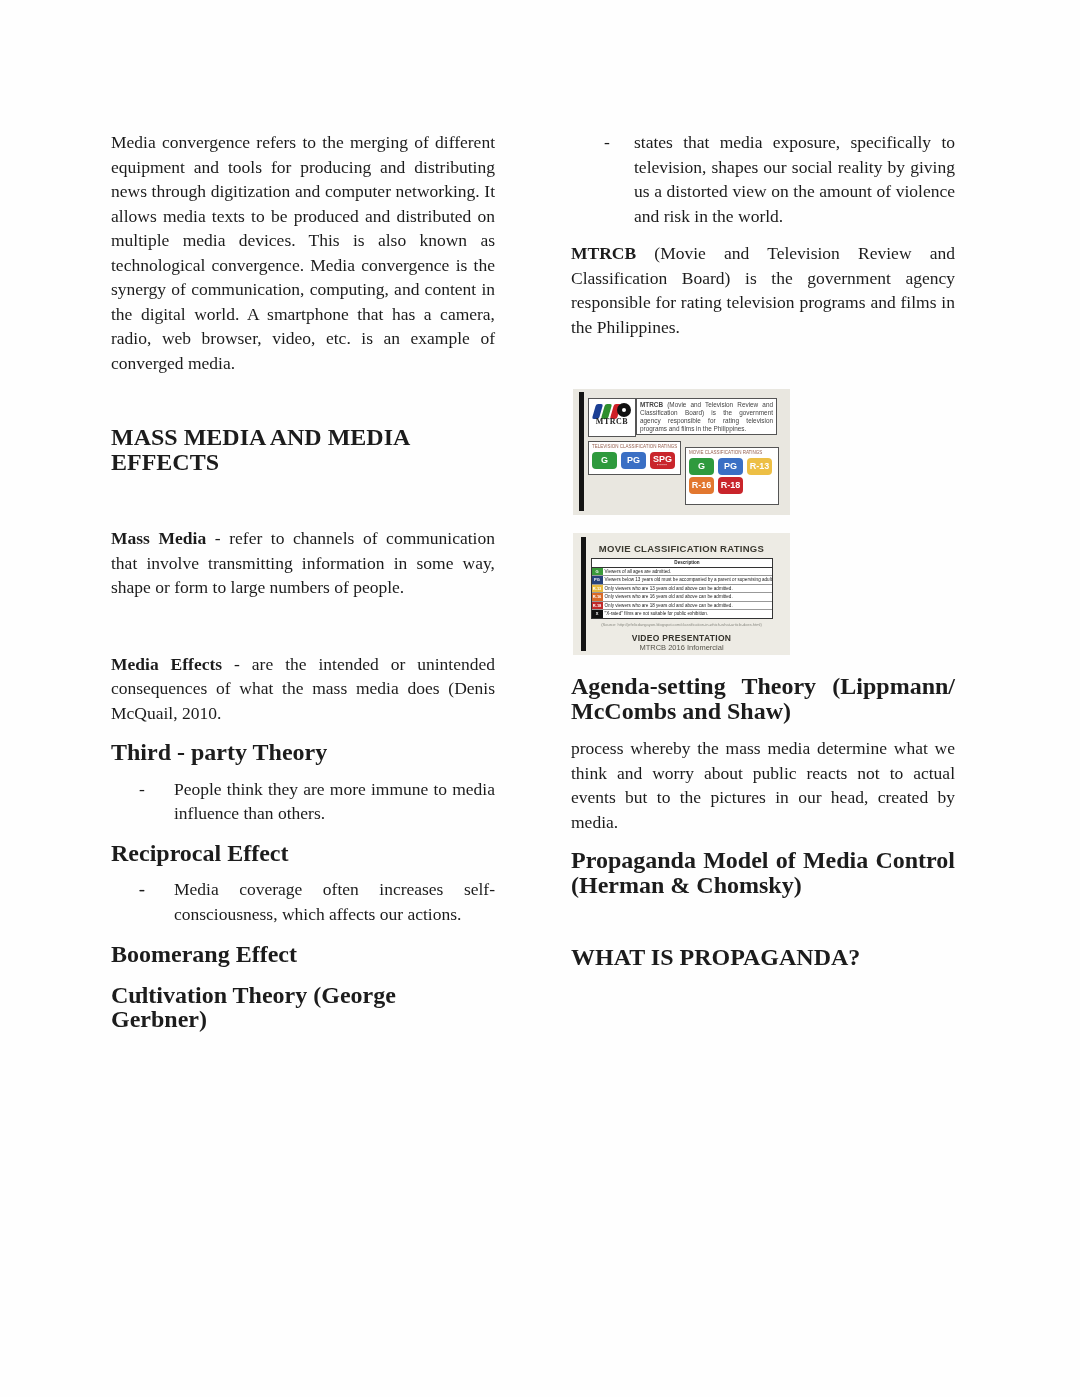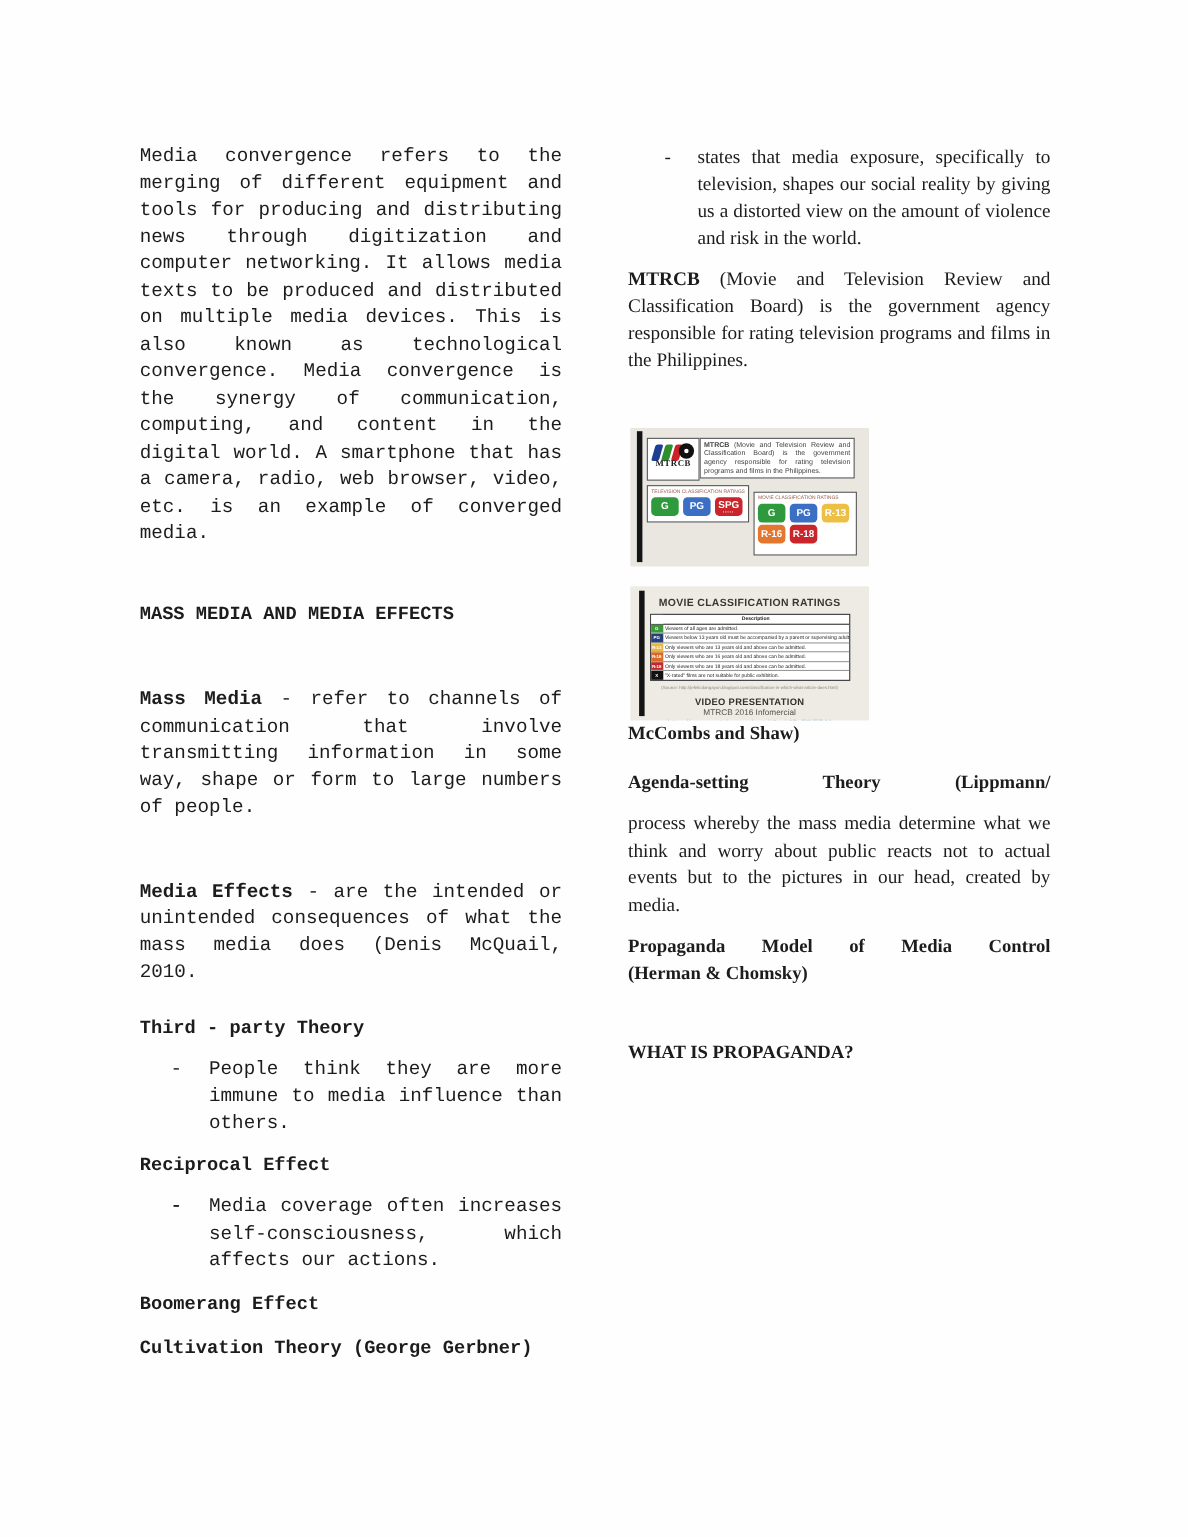--- a/index.html
+++ b/index.html
@@ -3,25 +3,25 @@
 <meta charset="utf-8">
 <style>
   html,body { margin:0; padding:0; background:#ffffff; }
   body {
     width:1080px; height:1397px; position:relative; overflow:hidden;
     font-family:"Liberation Serif", serif; color:#1c1c1c;
     -webkit-font-smoothing:antialiased;
   }
   .page { position:relative; width:1080px; height:1397px; background:#fefefe; }
   .col { position:absolute; top:130px; width:384px; font-size:17.5px; line-height:24.5px; }
-  .col-left  { left:127px;font-family:Liberation Mono, monospace; }
+  .col-left  { left:111px; }
   .col-right { left:571px; }
   p, h2, h3 { margin:0; padding:0; }
   .justify { text-align:justify; }
-  .heading { font-weight:bold; font-size:17px; line-height:24.5px; }
+  .heading { font-weight:bold; font-size:24px; line-height:24.5px; }
   .jlast { text-align:justify; -moz-text-align-last:justify; text-align-last:justify; }
   b { font-weight:bold; }
   .bullet { position:relative; padding-left:63px; }
   .bullet .dash { position:absolute; left:28px; top:0; }
   .col-right .bullet .dash { left:33px; }
 
   
   .slide { position:relative; margin-left:2px; width:217px; overflow:hidden;
            font-family:"Liberation Sans", sans-serif; color:#333; }
   .slide1 { height:126px; background:#e9e7e0; margin-top:50px; }
@@ -78,21 +78,21 @@
   .s2-source { margin-top:3px; text-align:center; font-size:4px; line-height:5px; color:#8a8a82;
                white-space:nowrap; overflow:hidden; }
   .s2-video { margin-top:6px; text-align:center; font-weight:bold; font-size:8.5px;
               line-height:10px; color:#33312a; letter-spacing:.3px; }
   .s2-cap { text-align:center; font-size:7.5px; line-height:10px; color:#55534a; }
   .s2-link { display:block; text-align:center; font-size:6.8px; line-height:9px;
              color:#9ab9d8; text-decoration:underline; white-space:nowrap; overflow:hidden; }
 
   
   .mt50 { margin-top:50px; } .mt52 { margin-top:52px; } .mt48 { margin-top:48px; }
-  .mt17 { margin-top:27px; } .mt16 { margin-top:16px; } .mt15 { margin-top:15px; }
+  .mt17 { margin-top:15px; } .mt16 { margin-top:16px; } .mt15 { margin-top:15px; }
   .mt14 { margin-top:14px; } .mt13 { margin-top:13px; } .mt12 { margin-top:12px; }
   .mt18 { margin-top:18px; } .mt19 { margin-top:19px; }
 </style>
 </head>
 <body>
 
 <div class="page">
 
   <div class="col col-left">
 
@@ -215,22 +215,22 @@
           <span class="tdesc">"X-rated" films are not suitable for public exhibition.</span>
         </div>
       </div>
 
       <div class="s2-source">(Source: http://jefelicdangayon.blogspot.com/classification-in-which-what-article-does.html)</div>
       <div class="s2-video">VIDEO PRESENTATION</div>
       <div class="s2-cap">MTRCB 2016 Infomercial</div>
       <a class="s2-link">https://www.youtube.com/watch?v=k6PvFQjEZ-M</a>
     </div>
 
+    <h3 class="heading jlast mt19">Agenda-setting Theory (Lippmann/</h3>
     <h3 class="heading">McCombs and Shaw)</h3>
-    <h3 class="heading jlast mt19">Agenda-setting Theory (Lippmann/</h3>
 
     <p class="justify mt13">process whereby the mass media determine what we think and worry about public reacts not to actual events but to the pictures in our head, created by media.</p>
 
     <h3 class="heading jlast mt14">Propaganda Model of Media Control</h3>
     <h3 class="heading">(Herman &amp; Chomsky)</h3>
 
 
     <h2 class="heading mt48">WHAT IS PROPAGANDA?</h2>
 
   </div>

